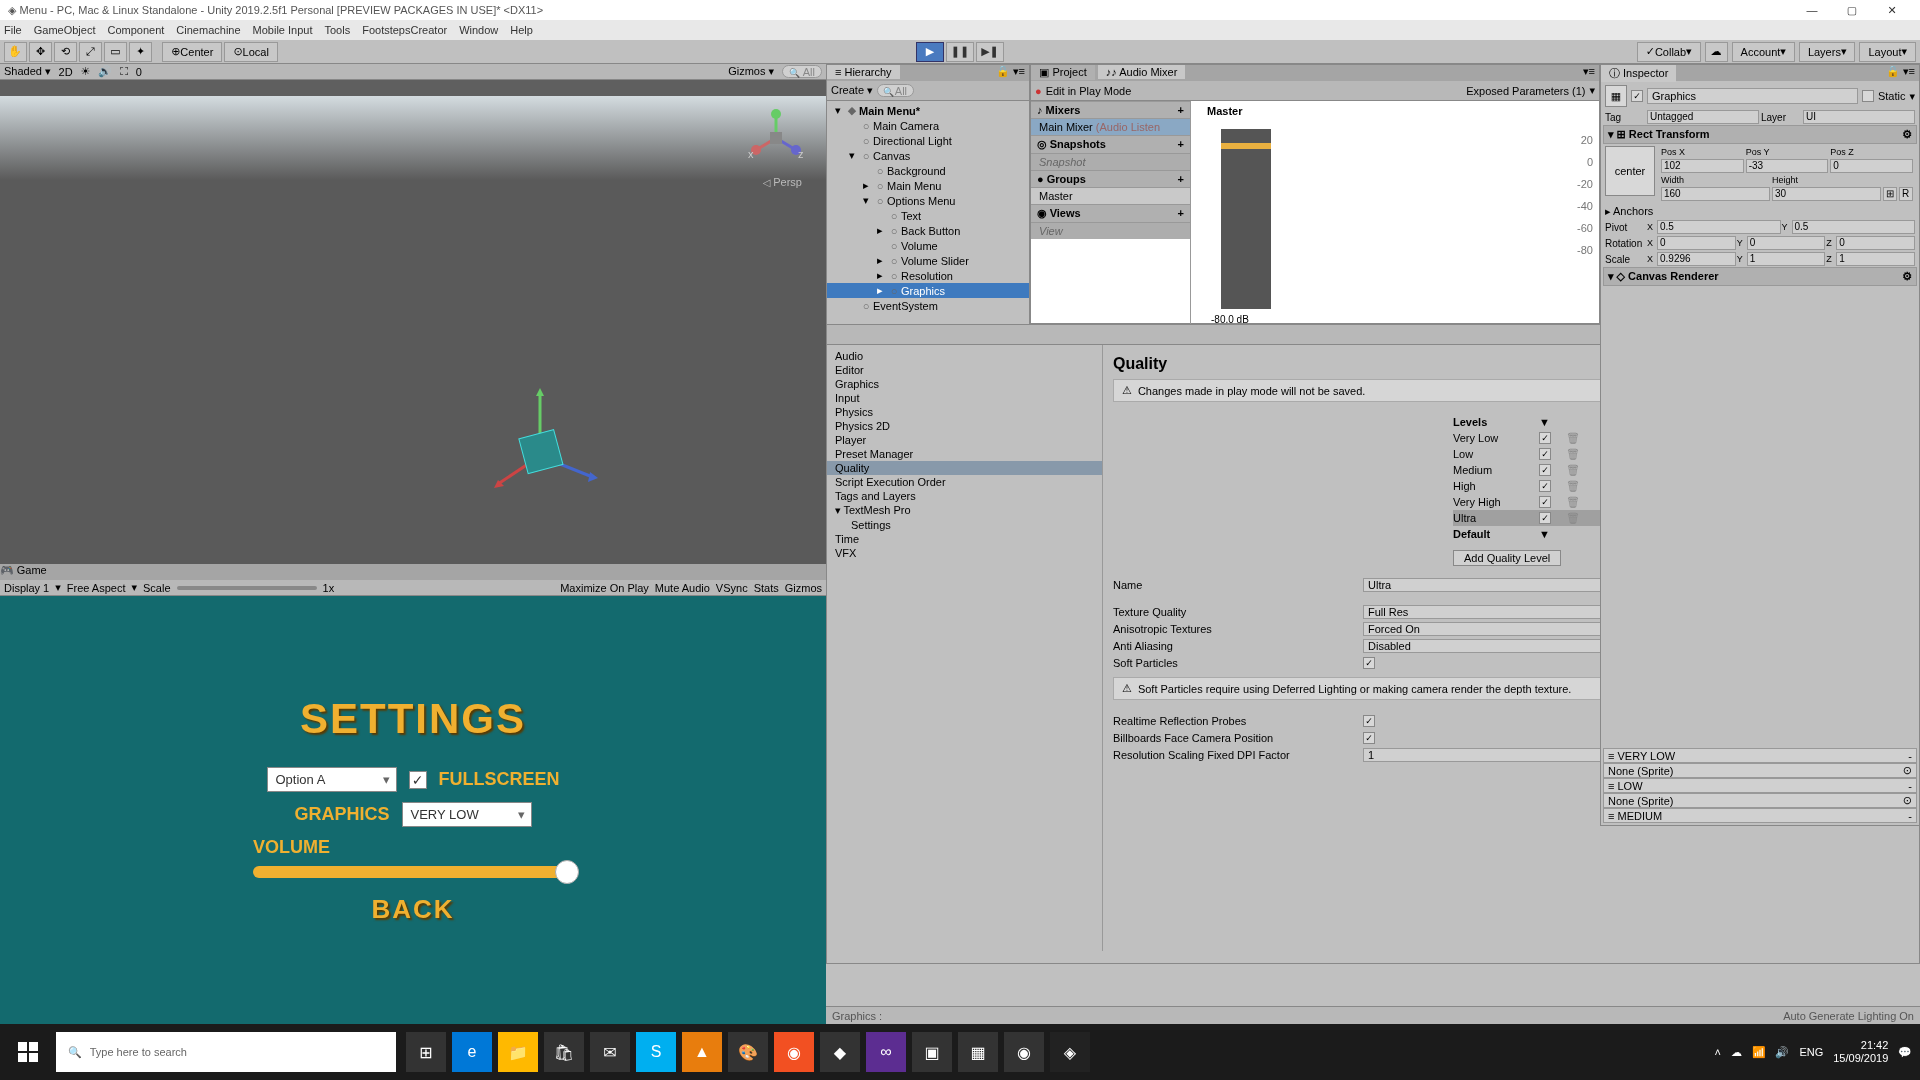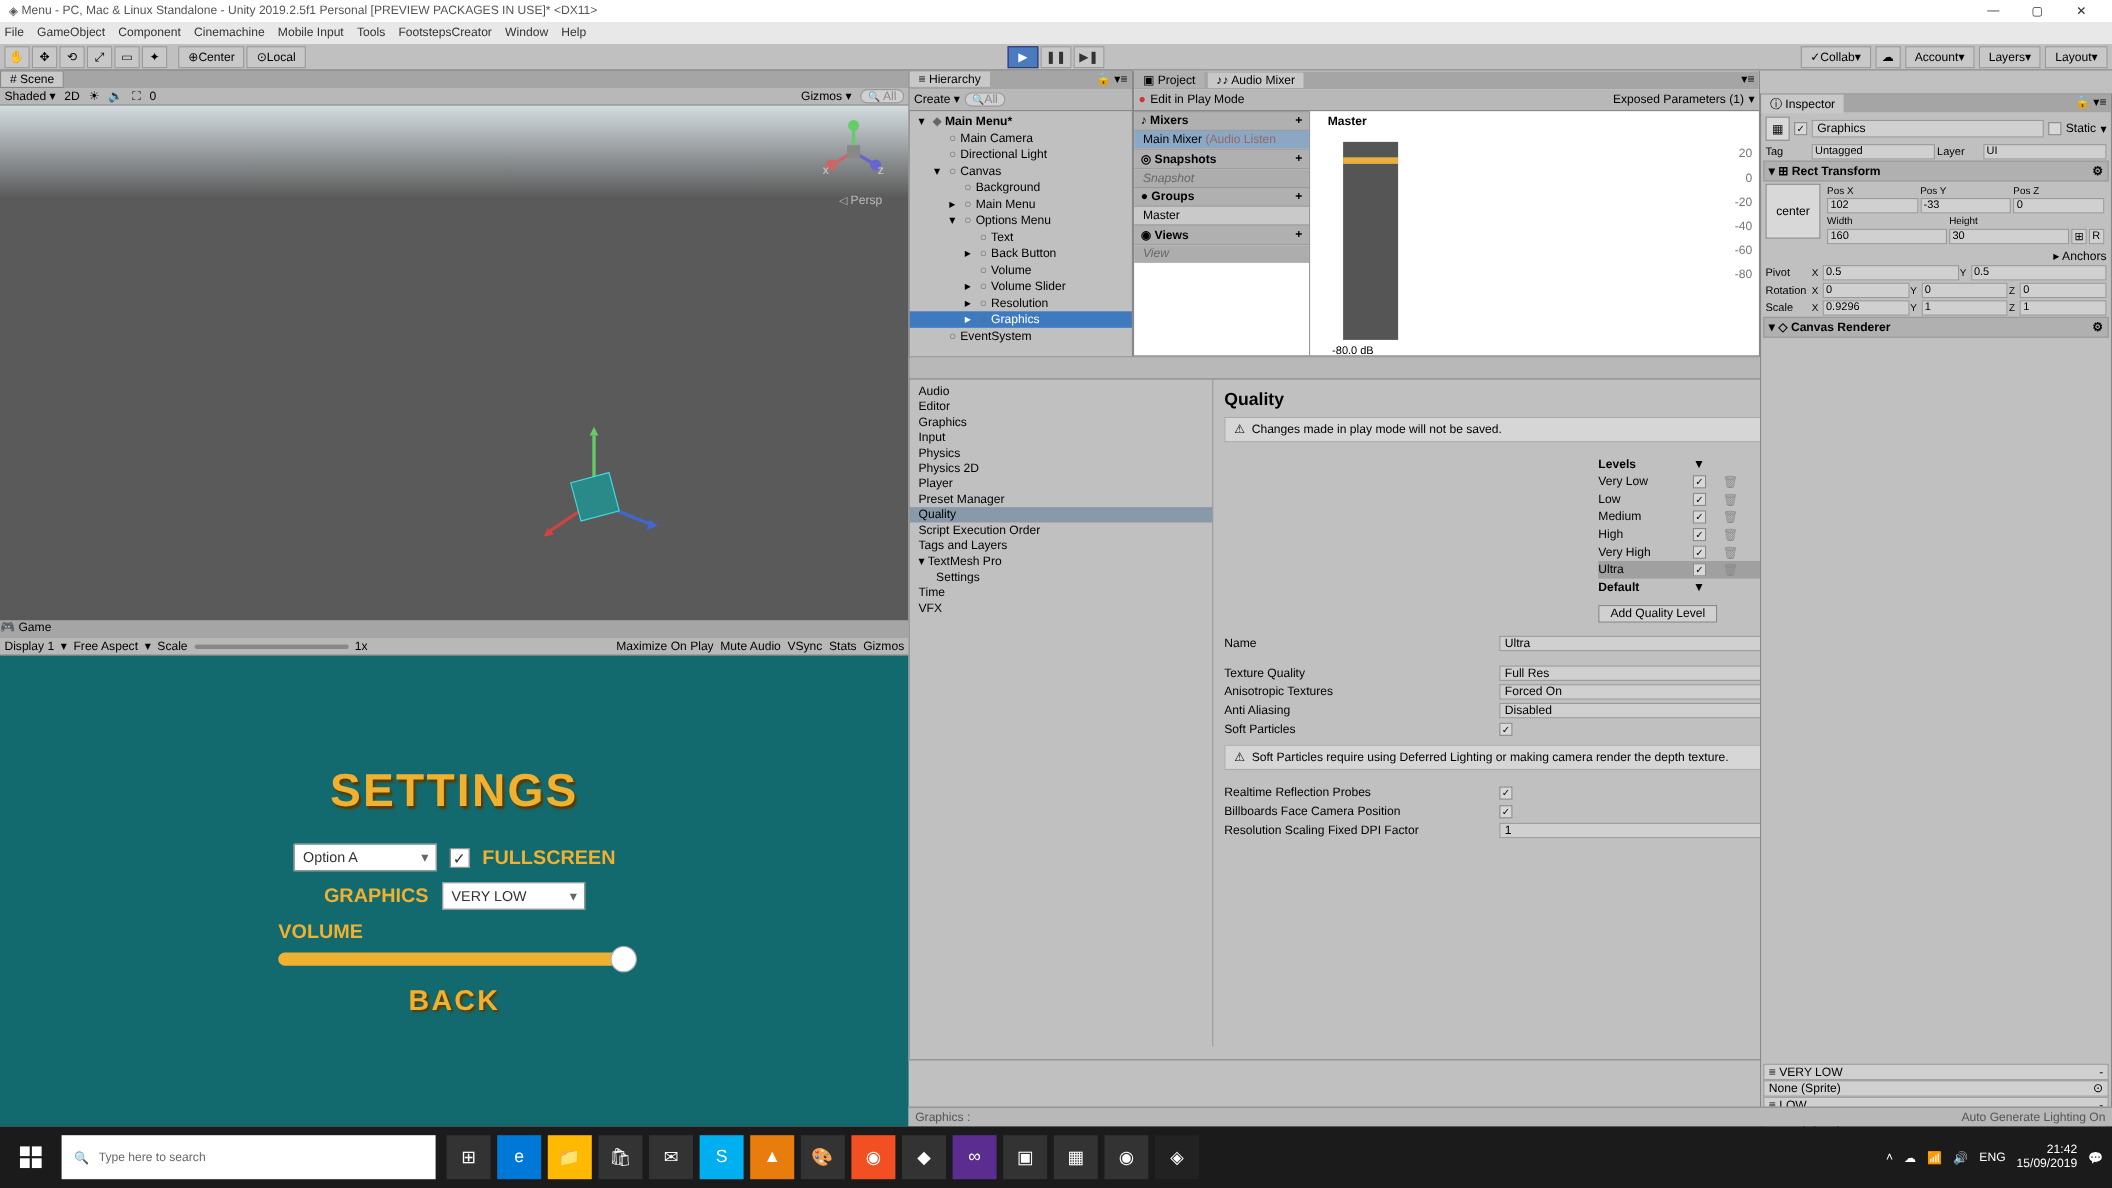--- a/index.html
+++ b/index.html
@@ -81,24 +81,24 @@
 .level-row { display: flex; align-items: center; gap: 6px; height: 16px; }
 .level-row.sel { background: #a0a0a0; }
 .chkbox { width: 12px; height: 12px; background: #d8d8d8; border: 1px solid #888; display: inline-flex; align-items: center; justify-content: center; font-size: 9px; }
 .trash { color: #888; }
 .prop-row { display: flex; align-items: center; height: 17px; }
 .prop-row .plabel { width: 250px; }
 .prop-row .pval { flex: 1; }
 .prop-row .pval.field { background: #d0d0d0; border: 1px solid #999; padding: 0 4px; }
 .add-btn { background: #d0d0d0; border: 1px solid #888; padding: 1px 10px; }
 
-.inspector-panel { position: absolute; left: 1600px; top: 0; width: 320px; height: 960px; background: #c0c0c0; border: 1px solid #888; margin-top: 21px; }
+.inspector-panel { position: absolute; left: 1600px; top: 0; width: 320px; height: 762px; background: #c0c0c0; border: 1px solid #888; }
 .insp-body { padding: 2px; }
 .insp-header { display: flex; align-items: center; gap: 4px; padding: 2px; }
-.insp-row { display: flex; align-items: center; gap: 2px; padding: 1px 2px; justify-content: flex-end; }
+.insp-row { display: flex; align-items: center; gap: 2px; padding: 1px 2px; }
 .insp-row .lbl { width: 40px; font-size: 10px; }
 .insp-row .field { background: #d0d0d0; border: 1px solid #999; flex: 1; padding: 0 2px; height: 14px; font-size: 10px; }
 .comp-hdr { background: #b0b0b0; padding: 2px 4px; font-weight: bold; display: flex; align-items: center; justify-content: space-between; border: 1px solid #999; }
 .rect-preview { width: 50px; height: 50px; border: 1px solid #888; background: #d8d8d8; display: inline-flex; align-items: center; justify-content: center; }
 .xyz { display: flex; gap: 1px; flex: 1; }
 .xyz .ax { display: flex; align-items: center; flex: 1; }
 .xyz .ax .axl { width: 10px; font-size: 9px; }
 .xyz .ax .field { flex: 1; }
 .insp-bottom { position: absolute; bottom: 2px; left: 2px; right: 2px; }
 .dd-field { background: #d0d0d0; border: 1px solid #999; padding: 1px 4px; height: 15px; display: flex; justify-content: space-between; align-items: center; font-size: 10px; }
@@ -163,21 +163,20 @@
     <span class="tool-btn">☁</span>
     <span class="tool-pill"><span>Account</span> ▾</span>
     <span class="tool-pill"><span>Layers</span> ▾</span>
     <span class="tool-pill"><span>Layout</span> ▾</span>
   </div>
 </div>
 
 <div class="main-area">
 
   <div class="scene-panel">
-    <div class="scene-tab"><span class="tab"># <span>Scene</span></span></div>
     <div class="scene-toolbar">
       <span><span>Shaded</span> ▾</span>
       <span>2D</span>
       <span>☀</span>
       <span>🔊</span>
       <span>⛶</span>
       <span>0</span>
       <div style="flex:1"></div>
       <span>Gizmos ▾</span>
       <span class="search-mini">🔍 <span>All</span></span>

